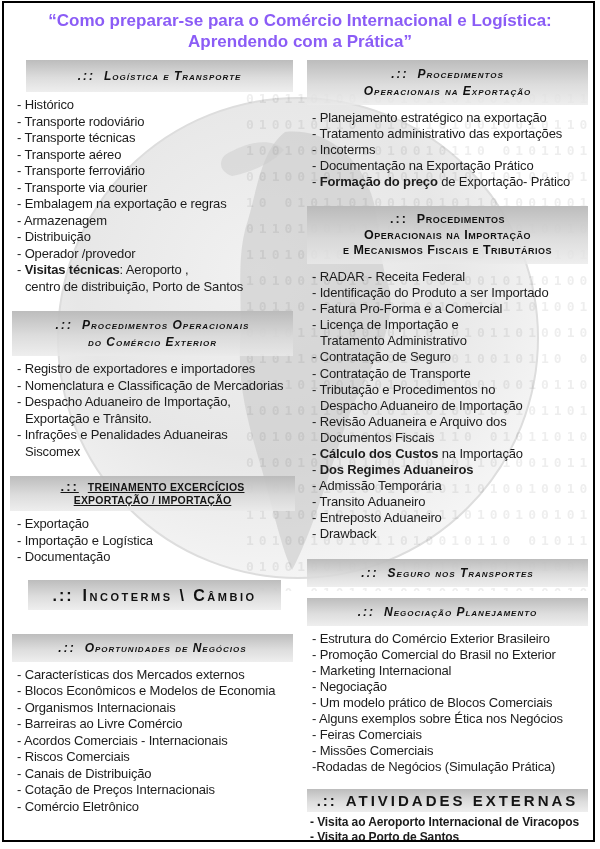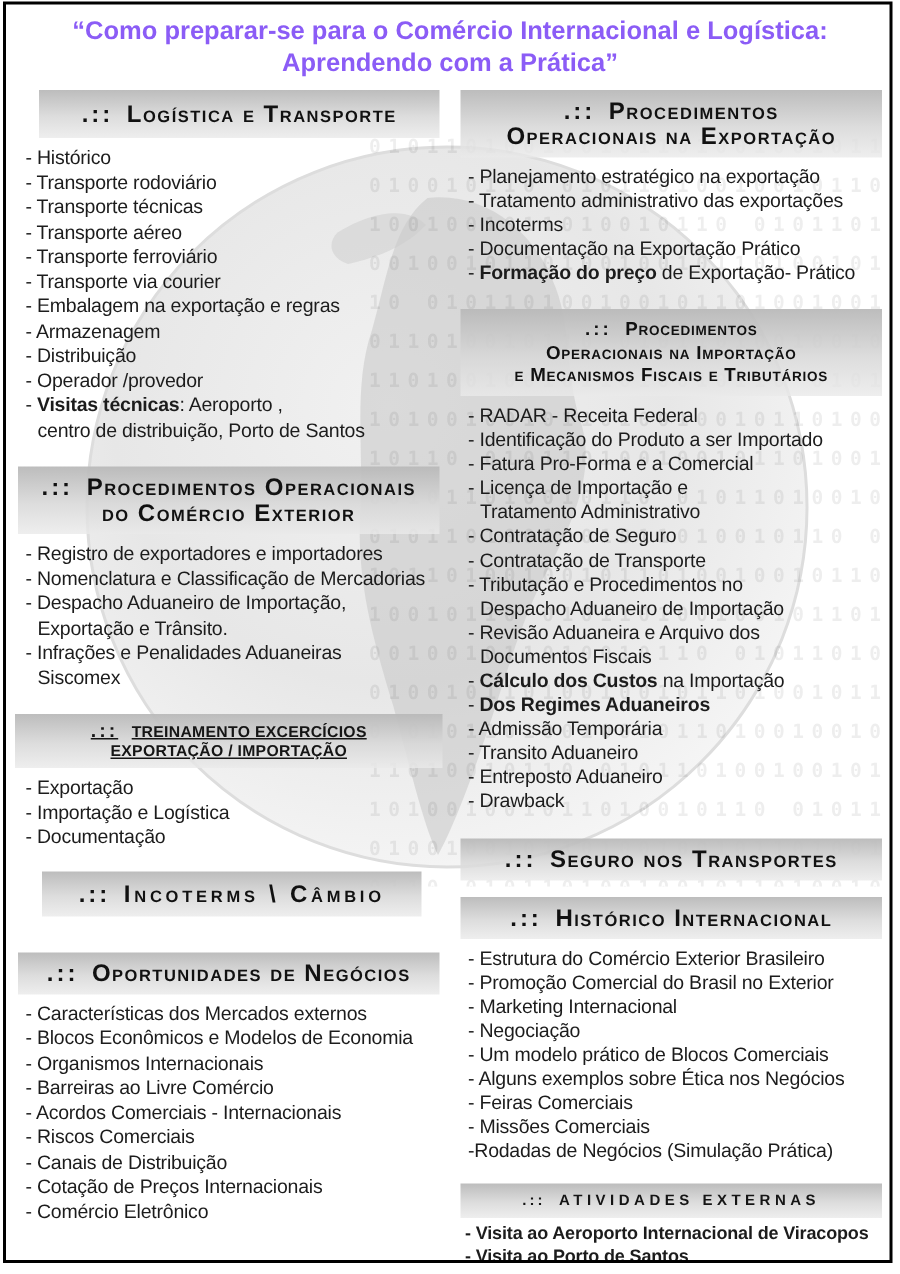--- a/index.html
+++ b/index.html
@@ -29,32 +29,32 @@
   .sec{margin-top:9px;}
   .col .sec-0{margin-top:4px;}
   
   .bar{
     text-align:center;margin:0 2px;padding:6px 2px 5px;
     background:linear-gradient(to bottom, rgba(185,185,185,.95), rgba(216,216,216,.88) 55%, rgba(234,234,234,.8));
   }
   .bar-line{display:block;}
   .pfx{font-weight:bold;letter-spacing:2px;margin-right:9px;}
   .hdr-techno .bar-line{
-    font-weight:bold;font-variant-caps:small-caps;font-size:16px;line-height:17px;letter-spacing:1px;color:#111;
+    font-weight:bold;font-variant-caps:small-caps;font-size:12px;line-height:17px;letter-spacing:1px;color:#111;font-style:italic;
   }
   .hdr-techno-sm .bar-line{
     font-weight:bold;font-variant-caps:small-caps;font-size:12.5px;line-height:15.5px;letter-spacing:.5px;color:#111;
   }
   .hdr-techno-lg .bar-line{
     font-weight:bold;font-variant-caps:small-caps;font-size:16px;line-height:19px;letter-spacing:2.5px;color:#111;
   }
   .hdr-plain{text-align:center;}
   .hdr-plain .bar-line{font-weight:bold;font-size:10.5px;line-height:13px;letter-spacing:.2px;color:#151515;text-decoration:underline;}
   .hdr-plain .pfx{font-size:13px;}
-  .hdr-caps .bar-line{font-weight:bold;font-size:10px;line-height:13px;letter-spacing:3px;text-transform:uppercase;color:#151515;text-align:center;}
+  .hdr-caps .bar-line{font-weight:bold;font-size:15px;line-height:13px;letter-spacing:3px;text-transform:uppercase;color:#151515;text-align:center;}
   
   [data-name="section-logistica-e-transporte"] .bar{margin-left:16px;padding:8px 2px 7px;}
   [data-name="section-incoterms-cambio"] .bar{margin:0 14px 0 18px;}
   [data-name="section-treinamento-exercicios"] .bar{margin:0 0;padding:4px 2px;}
   [data-name="section-oportunidades-de-negocios"]{margin-top:24px;}
   [data-name="section-incoterms-cambio"]{margin-top:7px;}
   [data-name="section-negociacao-internacional"]{margin-top:11px;}
   [data-name="section-atividades-externas"]{margin-top:7px;}
   [data-name="section-atividades-externas"] .bar{padding:5px 2px;}
   
@@ -207,21 +207,21 @@
               <div class="item" data-name="list-item"><span>- Drawback</span></div>
             </div>
           </section>
           <section class="sec sec-2" data-name="section-seguro-nos-transportes">
             <div class="bar hdr-techno" data-name="section-header">
               <div class="bar-line" data-name="section-header-line"><span class="pfx" data-name="section-marker-icon">.::</span><span data-name="section-title">Seguro nos Transportes</span></div>
             </div>
           </section>
           <section class="sec sec-3" data-name="section-negociacao-internacional">
             <div class="bar hdr-techno" data-name="section-header">
-              <div class="bar-line" data-name="section-header-line"><span class="pfx" data-name="section-marker-icon">.::</span><span data-name="section-title">Histórico Internacional</span></div>
+              <div class="bar-line" data-name="section-header-line"><span class="pfx" data-name="section-marker-icon">.::</span><span data-name="section-title">Negociação Planejamento</span></div>
             </div>
             <div class="items" data-name="section-item-list">
               <div class="item" data-name="list-item"><span>- Estrutura do Comércio Exterior Brasileiro</span></div>
               <div class="item" data-name="list-item"><span>- Promoção Comercial do Brasil no Exterior</span></div>
               <div class="item" data-name="list-item"><span>- Marketing Internacional</span></div>
               <div class="item" data-name="list-item"><span>- Negociação</span></div>
               <div class="item" data-name="list-item"><span>- Um modelo prático de Blocos Comerciais</span></div>
               <div class="item" data-name="list-item"><span>- Alguns exemplos sobre Ética nos Negócios</span></div>
               <div class="item" data-name="list-item"><span>- Feiras Comerciais</span></div>
               <div class="item" data-name="list-item"><span>- Missões Comerciais</span></div>

